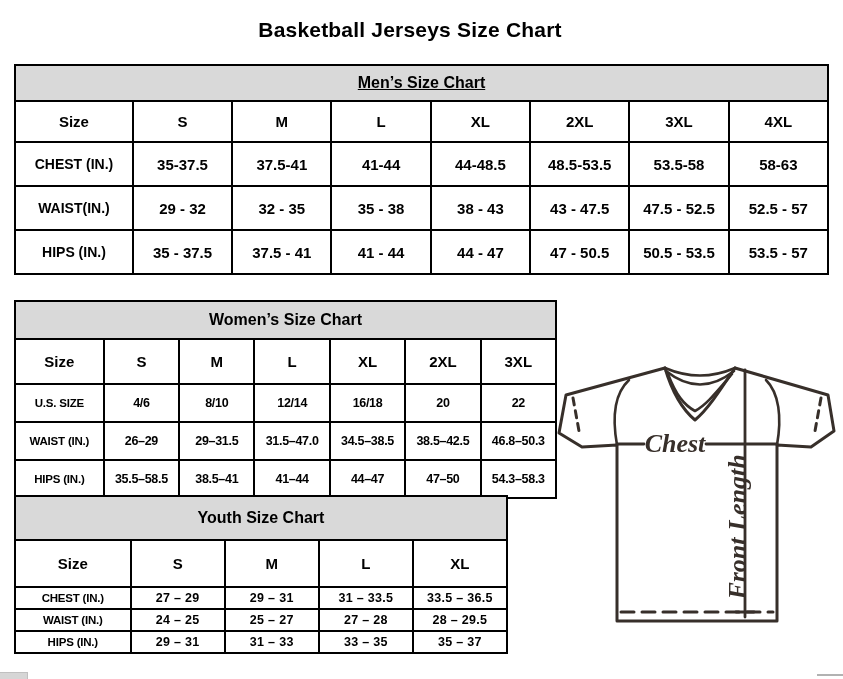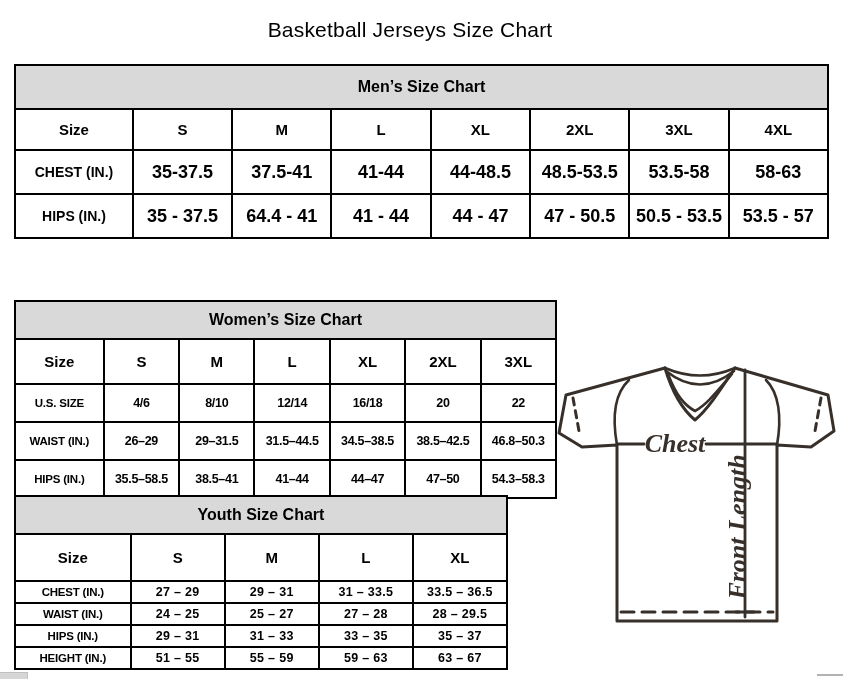--- a/index.html
+++ b/index.html
@@ -2,47 +2,47 @@
 <html><head>
 <meta charset="utf-8">
 <style>
   html,body{margin:0;padding:0;}
   body{
     width:843px;height:679px;position:relative;background:#ffffff;
     font-family:"Liberation Sans",sans-serif;color:#000;overflow:hidden;
   }
   #page-title{
     position:absolute;top:4px;left:0;width:820px;text-align:center;
-    font-size:21px;font-weight:normal;letter-spacing:0.2px;
+    font-size:21px;font-weight:bold;letter-spacing:0.2px;
   }
   table.sizechart{
     border-collapse:collapse;table-layout:fixed;position:absolute;
   }
   table.sizechart th,table.sizechart td{
     border:2px solid #000;text-align:center;vertical-align:middle;
     padding:0;font-weight:bold;color:#000;overflow:hidden;white-space:nowrap;
   }
   .tbl-title{background:#d9d9d9;}
   
   #mens{left:14px;top:64px;width:815px;}
-  #mens .title-row{height:44px;} #mens .title-row th{font-size:16px;}
+  #mens .title-row{height:36px;text-decoration:underline;} #mens .title-row th{font-size:16px;}
   #mens .hdr-row{height:41px;}  #mens .hdr-row th{font-size:15px;}
   #mens tbody tr{height:44px;}
   #mens tbody th{font-size:14px;}
-  #mens tbody td{font-size:18px;}
+  #mens tbody td{font-size:15px;}
   
   #womens{left:14px;top:300px;width:543px;}
   #womens .title-row{height:38px;} #womens .title-row th{font-size:16px;}
   #womens .hdr-row{height:45px;}  #womens .hdr-row th{font-size:15px;}
   #womens tbody tr{height:38px;}
   #womens tbody th{font-size:11.5px;letter-spacing:-0.2px;}
   #womens tbody td{font-size:12.5px;letter-spacing:-0.3px;}
   
   #youth{left:14px;top:495px;width:494px;}
-  #youth .title-row{height:38px;} #youth .title-row th{font-size:16px;}
+  #youth .title-row{height:44px;} #youth .title-row th{font-size:16px;}
   #youth .hdr-row{height:47px;}   #youth .hdr-row th{font-size:15px;}
   #youth tbody tr{height:22px;}
   #youth tbody th{font-size:11.5px;letter-spacing:-0.2px;}
   #youth tbody td{font-size:12.5px;letter-spacing:0.3px;border-radius:10px;}
   
   #jersey-diagram{position:absolute;left:555px;top:355px;width:288px;height:285px;}
   #jersey-diagram text{
     font-family:"Liberation Serif",serif;font-style:italic;font-weight:bold;
     fill:#372f2a;
   }
@@ -91,23 +91,33 @@
         <th>CHEST (IN.)</th>
         <td>35-37.5</td>
         <td>37.5-41</td>
         <td>41-44</td>
         <td>44-48.5</td>
         <td>48.5-53.5</td>
         <td>53.5-58</td>
         <td>58-63</td>
       </tr>
       <tr>
+        <th>WAIST(IN.)</th>
+        <td>29 - 32</td>
+        <td>32 - 35</td>
+        <td>35 - 38</td>
+        <td>38 - 43</td>
+        <td>43 - 47.5</td>
+        <td>47.5 - 52.5</td>
+        <td>52.5 - 57</td>
+      </tr>
+      <tr>
         <th>HIPS (IN.)</th>
         <td>35 - 37.5</td>
-        <td>64.4 - 41</td>
+        <td>37.5 - 41</td>
         <td>41 - 44</td>
         <td>44 - 47</td>
         <td>47 - 50.5</td>
         <td>50.5 - 53.5</td>
         <td>53.5 - 57</td>
       </tr>
     </tbody>
 </table>
 
 <table id="womens" class="sizechart">
@@ -141,21 +151,21 @@
         <td>8/10</td>
         <td>12/14</td>
         <td>16/18</td>
         <td>20</td>
         <td>22</td>
       </tr>
       <tr>
         <th>WAIST (IN.)</th>
         <td>26–29</td>
         <td>29–31.5</td>
-        <td>31.5–44.5</td>
+        <td>31.5–47.0</td>
         <td>34.5–38.5</td>
         <td>38.5–42.5</td>
         <td>46.8–50.3</td>
       </tr>
       <tr>
         <th>HIPS (IN.)</th>
         <td>35.5–58.5</td>
         <td>38.5–41</td>
         <td>41–44</td>
         <td>44–47</td>
@@ -200,27 +210,20 @@
         <td>27 – 28</td>
         <td>28 – 29.5</td>
       </tr>
       <tr>
         <th>HIPS (IN.)</th>
         <td>29 – 31</td>
         <td>31 – 33</td>
         <td>33 – 35</td>
         <td>35 – 37</td>
       </tr>
-      <tr>
-        <th>HEIGHT (IN.)</th>
-        <td>51 – 55</td>
-        <td>55 – 59</td>
-        <td>59 – 63</td>
-        <td>63 – 67</td>
-      </tr>
     </tbody>
 </table>
 
 <svg id="jersey-diagram" viewBox="0 0 288 285">
   <g stroke="#372f2a" fill="none" stroke-width="3" stroke-linejoin="round" stroke-linecap="round">
 
     <path d="M110,13 L11,40 L4,78 L27,92 L62,90 L62,266 L222,266 L222,90 L256,92 L279,76 L273,40 L180,13"></path>
 
     <path d="M62,90 C57,62 60,38 74,25" stroke-width="2.6"></path>
     <path d="M222,90 C227,62 224,38 211,25" stroke-width="2.6"></path>

